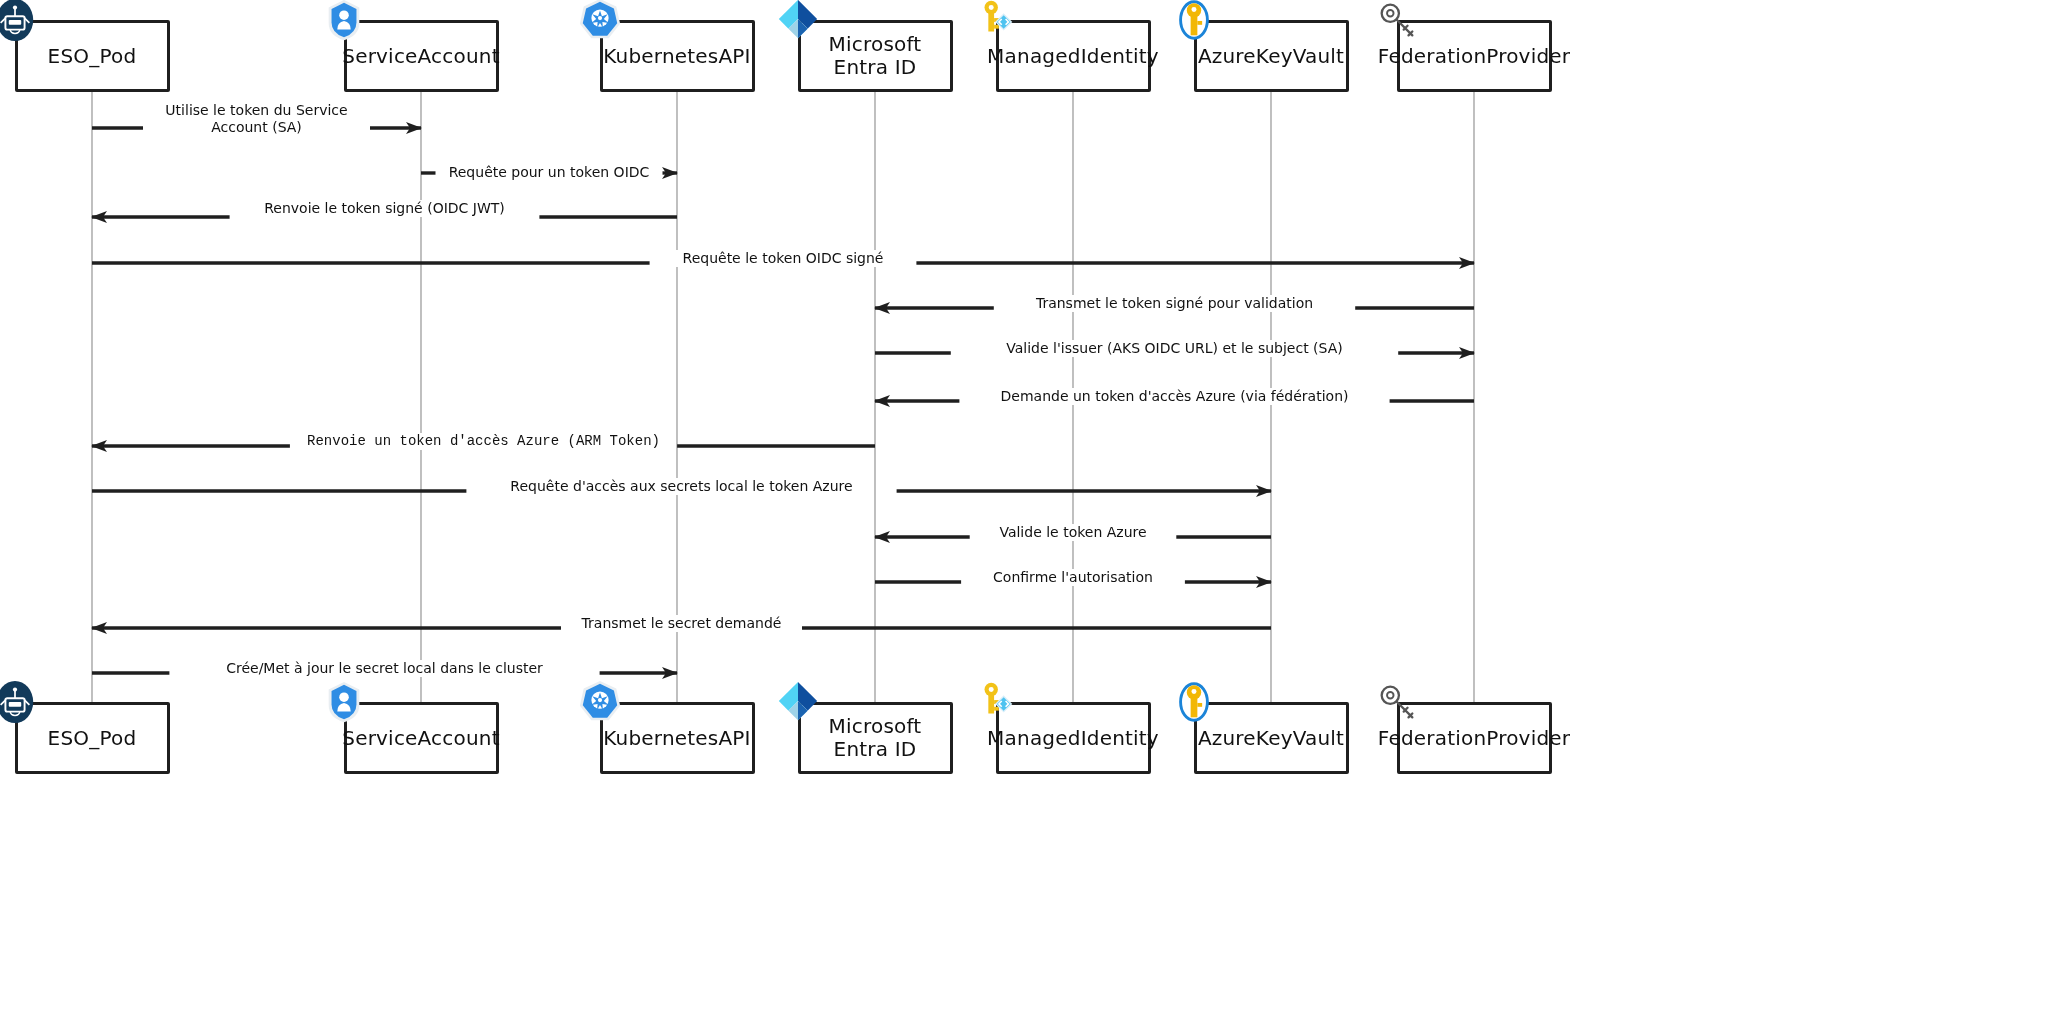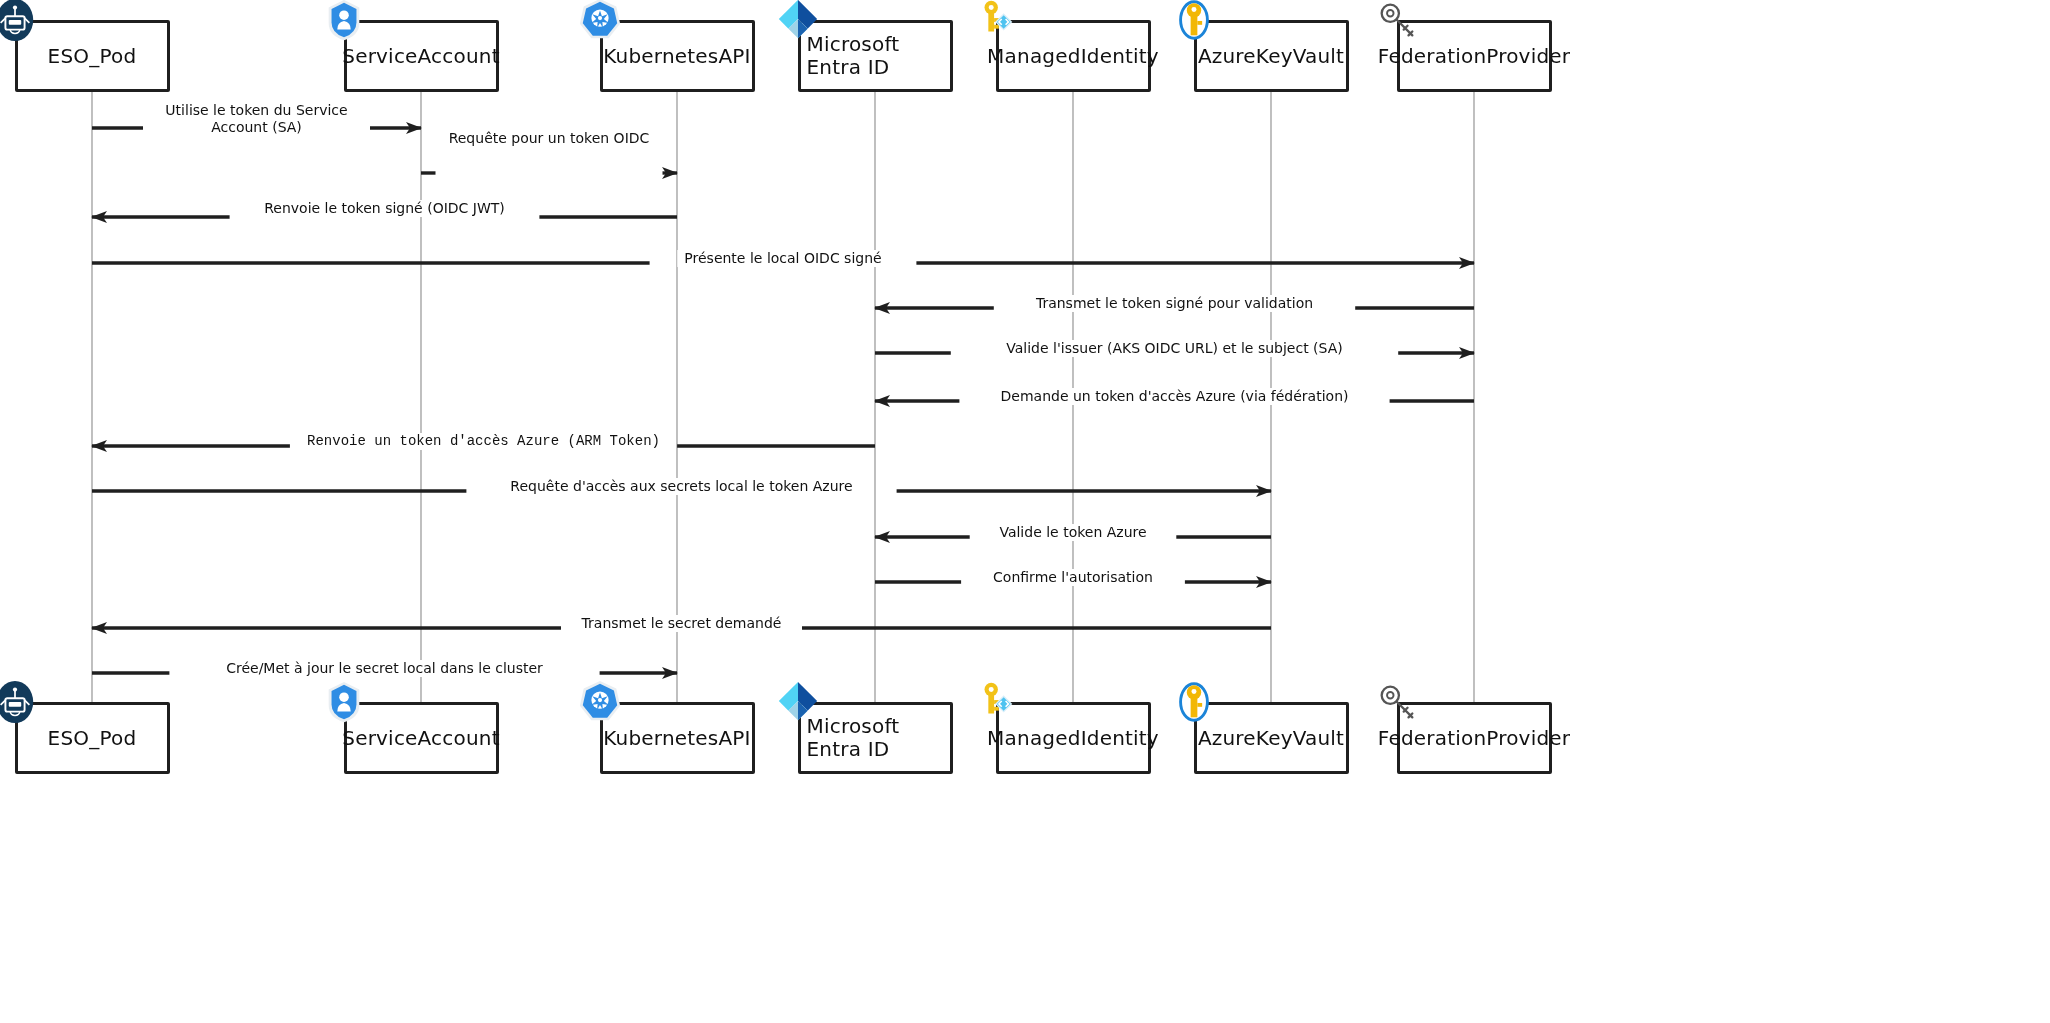--- a/index.html
+++ b/index.html
@@ -18,20 +18,21 @@
   svg#diagram { position: absolute; top: 0; left: 0; }
 
   .actor-box {
     position: absolute;
     border: 3px solid #1f1f1f;
     background: #ffffff;
     border-radius: 2px;
     display: flex;
     align-items: center;
     justify-content: center;
+    text-align: center;
     font-family: "DejaVu Sans", sans-serif;
     font-size: 20px;
     color: #111111;
     letter-spacing: 0.2px;
     line-height: 1.15;
     padding: 2px 6px;
   }
   .actor-label { display: block; }
 
   .actor-icon {
@@ -249,23 +250,23 @@
         <span class="actor-label">FederationProvider</span>
       </div>
       <div class="actor-icon" style="left: 1373.5px; top: 679px;"><svg viewBox="0 0 48 48" width="46" height="46">
           <circle cx="17" cy="17" r="9" fill="none" stroke="#555555" stroke-width="2.4"></circle>
           <circle cx="17" cy="17" r="3.4" fill="none" stroke="#555555" stroke-width="2"></circle>
           <path d="M23.5 23.5 L40 40 M36 40 L40 36 M31 34 L35 30" stroke="#555555" stroke-width="2.4" fill="none" stroke-linecap="round"></path>
         </svg></div>
     </div>
   <div id="labels">
       <div class="msg-label two-line" style="left: 256.5px; top: 102px;">Utilise le token du Service Account (SA)</div>
-      <div class="msg-label two-line" style="left: 549px; top: 130px;">Requête pour un token OIDC</div>
+      <div class="msg-label two-line" style="left: 549px; top: 164px;">Requête pour un token OIDC</div>
       <div class="msg-label" style="left: 384.5px; top: 200px;">Renvoie le token signé (OIDC JWT)</div>
-      <div class="msg-label" style="left: 783px; top: 250px;">Présente le local OIDC signé</div>
+      <div class="msg-label" style="left: 783px; top: 250px;">Requête le token OIDC signé</div>
       <div class="msg-label" style="left: 1174.5px; top: 295px;">Transmet le token signé pour validation</div>
       <div class="msg-label" style="left: 1174.5px; top: 340px;">Valide l'issuer (AKS OIDC URL) et le subject (SA)</div>
       <div class="msg-label" style="left: 1174.5px; top: 388px;">Demande un token d'accès Azure (via fédération)</div>
       <div class="msg-label" style="left: 483.5px; top: 433px; font-family: Liberation Mono, monospace;">Renvoie un token d'accès Azure (ARM Token)</div>
       <div class="msg-label" style="left: 681.5px; top: 478px;">Requête d'accès aux secrets local le token Azure</div>
       <div class="msg-label" style="left: 1073px; top: 524px;">Valide le token Azure</div>
       <div class="msg-label" style="left: 1073px; top: 569px;">Confirme l'autorisation</div>
       <div class="msg-label" style="left: 681.5px; top: 615px;">Transmet le secret demandé</div>
       <div class="msg-label" style="left: 384.5px; top: 660px;">Crée/Met à jour le secret local dans le cluster</div>
     </div>

